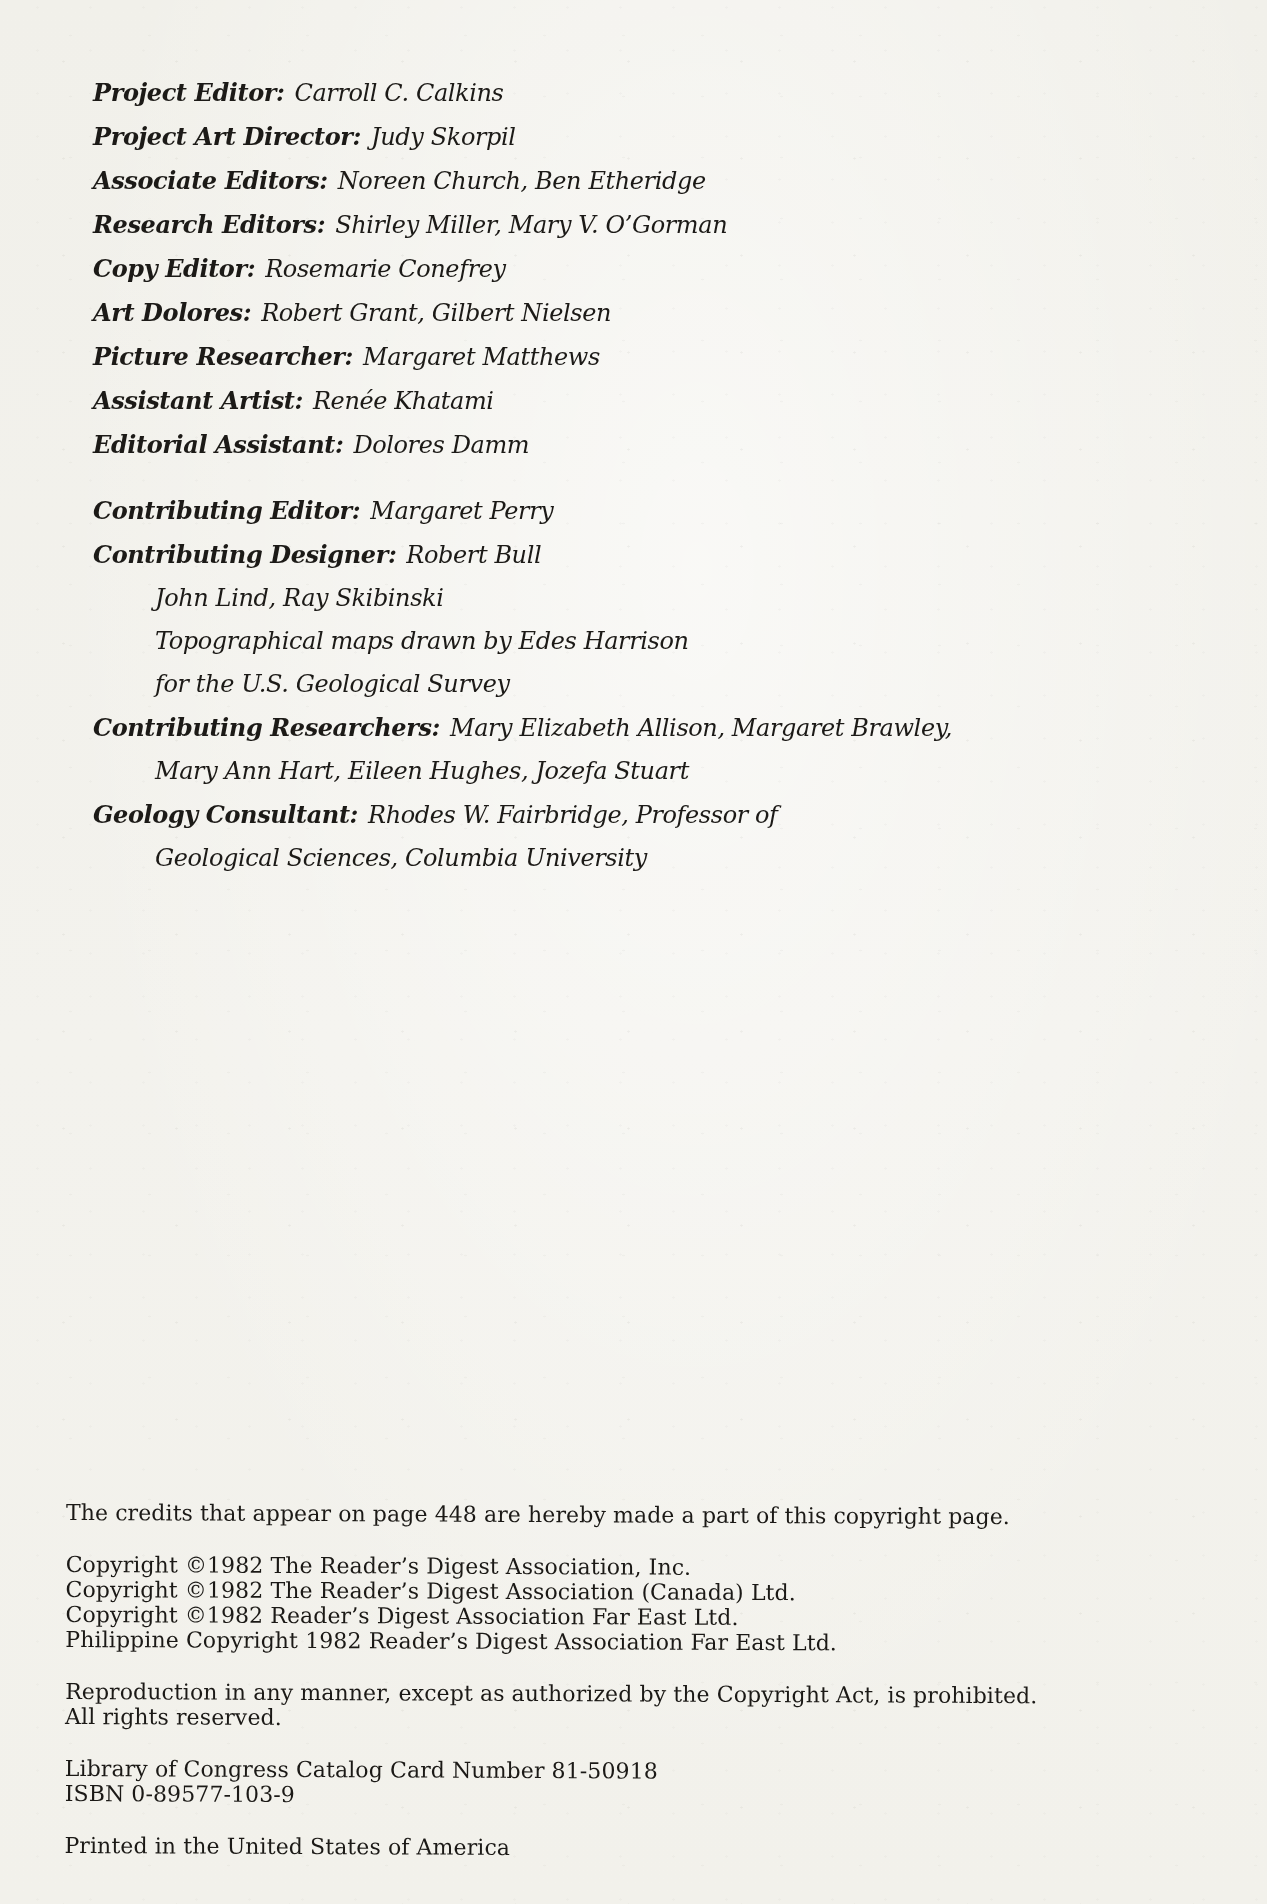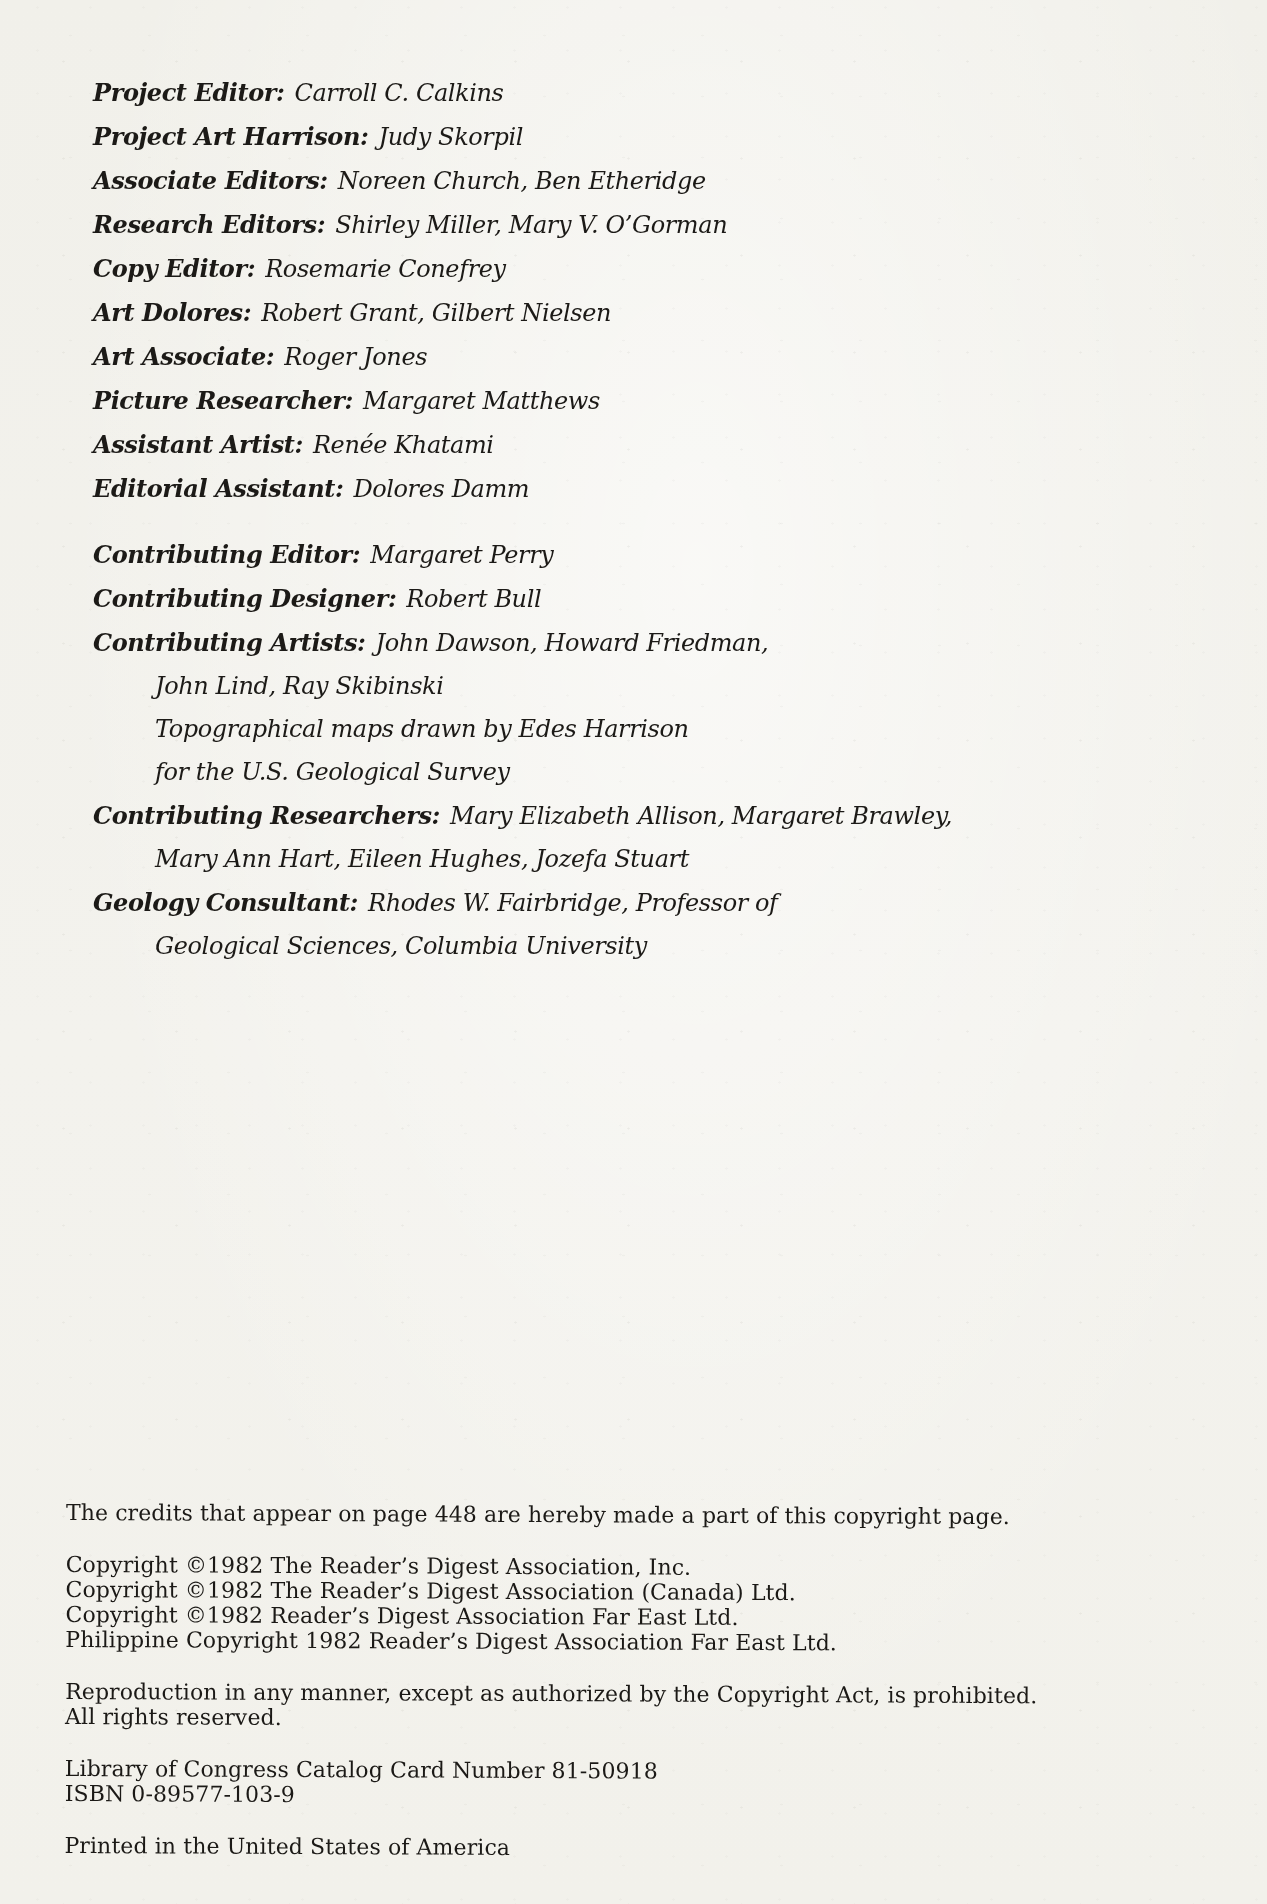--- a/index.html
+++ b/index.html
@@ -54,35 +54,33 @@
     transform-origin: left top;
   }
   .legal p { margin: 0 0 27px 0; }
 </style>
 </head>
 <body>
 
 <div class="credits">
   <div>
     <div class="credit-line"><span class="lbl">Project Editor:</span><span>Carroll C. Calkins</span></div>
-    <div class="credit-line"><span class="lbl">Project Art Harrison:</span><span>Judy Skorpil</span></div>
+    <div class="credit-line"><span class="lbl">Project Art Director:</span><span>Judy Skorpil</span></div>
     <div class="credit-line"><span class="lbl">Associate Editors:</span><span>Noreen Church, Ben Etheridge</span></div>
     <div class="credit-line"><span class="lbl">Research Editors:</span><span>Shirley Miller, Mary V. O’Gorman</span></div>
     <div class="credit-line"><span class="lbl">Copy Editor:</span><span>Rosemarie Conefrey</span></div>
     <div class="credit-line"><span class="lbl">Art Dolores:</span><span>Robert Grant, Gilbert Nielsen</span></div>
-    <div class="credit-line"><span class="lbl">Art Associate:</span><span>Roger Jones</span></div>
     <div class="credit-line"><span class="lbl">Picture Researcher:</span><span>Margaret Matthews</span></div>
     <div class="credit-line"><span class="lbl">Assistant Artist:</span><span>Renée Khatami</span></div>
     <div class="credit-line"><span class="lbl">Editorial Assistant:</span><span>Dolores Damm</span></div>
   </div>
 
   <div class="group-contributing">
     <div class="credit-line"><span class="lbl">Contributing Editor:</span><span>Margaret Perry</span></div>
     <div class="credit-line"><span class="lbl">Contributing Designer:</span><span>Robert Bull</span></div>
-    <div class="credit-line"><span class="lbl">Contributing Artists:</span><span>John Dawson, Howard Friedman,</span></div>
     <div class="credit-line cont"><span>John Lind, Ray Skibinski</span></div>
     <div class="credit-line cont"><span>Topographical maps drawn by Edes Harrison</span></div>
     <div class="credit-line cont"><span>for the U.S. Geological Survey</span></div>
     <div class="credit-line"><span class="lbl">Contributing Researchers:</span><span>Mary Elizabeth Allison, Margaret Brawley,</span></div>
     <div class="credit-line cont"><span>Mary Ann Hart, Eileen Hughes, Jozefa Stuart</span></div>
     <div class="credit-line"><span class="lbl">Geology Consultant:</span><span>Rhodes W. Fairbridge, Professor of</span></div>
     <div class="credit-line cont"><span>Geological Sciences, Columbia University</span></div>
   </div>
 </div>
 

